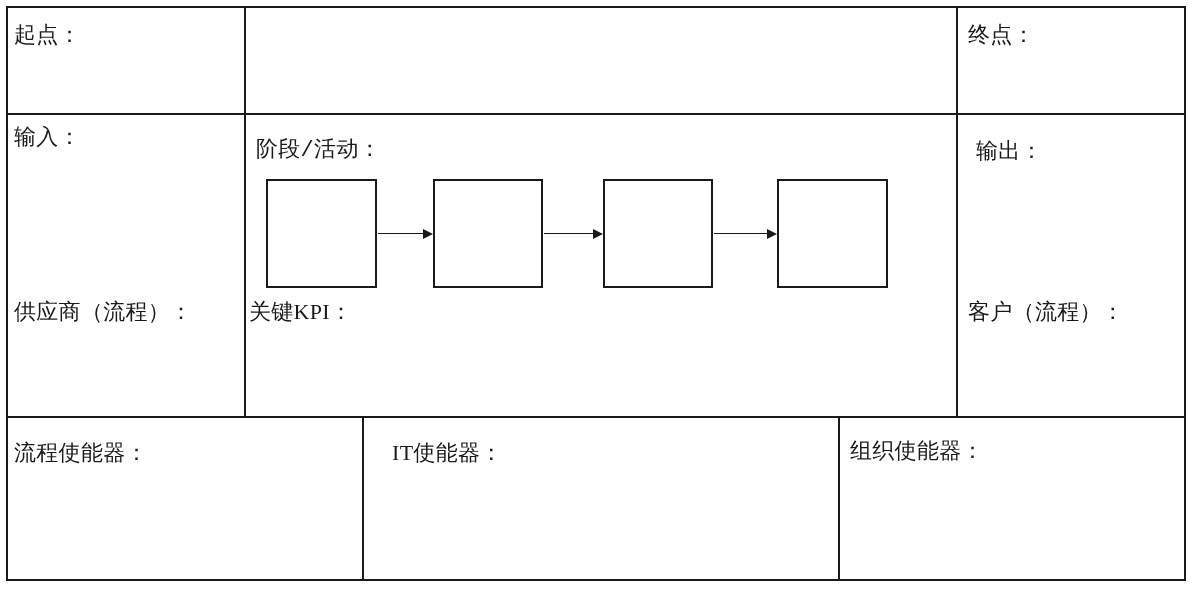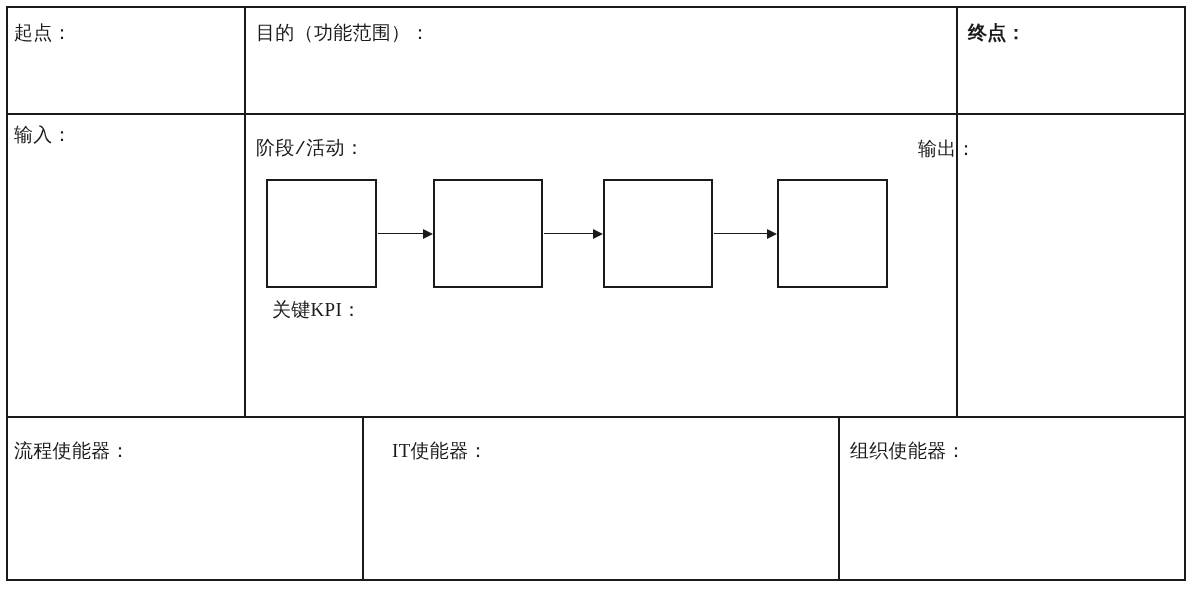--- a/index.html
+++ b/index.html
@@ -39,21 +39,21 @@
   }
   .vline {
     position: absolute;
     width: 0;
     border-left: 2px solid #1a1a1a;
   }
 
   
   .cell-label {
     position: absolute;
-    font-size: 19px;
+    font-size: 22px;
     line-height: 1.2;
     letter-spacing: 0.3px;
     white-space: nowrap;
     color: #1a1a1a;
   }
 
   
   .flow-box {
     position: absolute;
     border: 2px solid #1a1a1a;
@@ -94,33 +94,34 @@
   <div class="hline" style="left:6px; top:416px; width:1180px;"></div>
 
   <div class="vline" style="left:244px; top:6px; height:410px;"></div>
   <div class="vline" style="left:956px; top:6px; height:410px;"></div>
 
   <div class="vline" style="left:362px; top:416px; height:165px;"></div>
   <div class="vline" style="left:838px; top:416px; height:165px;"></div>
 
   <div class="cell-label" style="left:14px; top:22px;">起点：</div>
 
-  <div class="cell-label" style="left:256px; top:22px;">目的（功能范围）：</div>
 
-  <div class="cell-label" style="left:968px; top:22px;font-weight:bold;">终点：</div>
+  <div class="cell-label" style="left:968px; top:22px;">终点：</div>
 
   <div class="cell-label" style="left:14px; top:124px;">输入：</div>
 
   <div class="cell-label" style="left:256px; top:138px;font-family:Liberation Mono, monospace;">阶段/活动：</div>
 
-  <div class="cell-label" style="left:918px; top:138px;">输出：</div>
+  <div class="cell-label" style="left:976px; top:138px;">输出：</div>
 
+  <div class="cell-label" style="left:14px; top:299px;">供应商（流程）：</div>
 
-  <div class="cell-label" style="left:272px; top:299px;">关键KPI：</div>
+  <div class="cell-label" style="left:249px; top:299px;">关键KPI：</div>
 
+  <div class="cell-label" style="left:968px; top:299px;">客户（流程）：</div>
 
   <div class="flow-box" style="left:266px; top:179px; width:111px; height:109px;"></div>
   <div class="flow-box" style="left:433px; top:179px; width:110px; height:109px;"></div>
   <div class="flow-box" style="left:603px; top:179px; width:110px; height:109px;"></div>
   <div class="flow-box" style="left:777px; top:179px; width:111px; height:109px;"></div>
 
   <div class="flow-arrow" style="left:378px; top:229px; width:55px;">
     <div class="shaft" style="width:45px;"></div>
     <div class="head" style="left:45px;"></div>
   </div>
@@ -130,15 +131,15 @@
   </div>
   <div class="flow-arrow" style="left:714px; top:229px; width:63px;">
     <div class="shaft" style="width:53px;"></div>
     <div class="head" style="left:53px;"></div>
   </div>
 
   <div class="cell-label" style="left:14px; top:440px;font-family:Liberation Serif, serif;">流程使能器：</div>
 
   <div class="cell-label" style="left:392px; top:440px;">IT使能器：</div>
 
-  <div class="cell-label" style="left:850px; top:440px;">组织使能器：</div>
+  <div class="cell-label" style="left:850px; top:440px;font-family:Liberation Mono, monospace;">组织使能器：</div>
 
 </div>
 
 </body></html>

